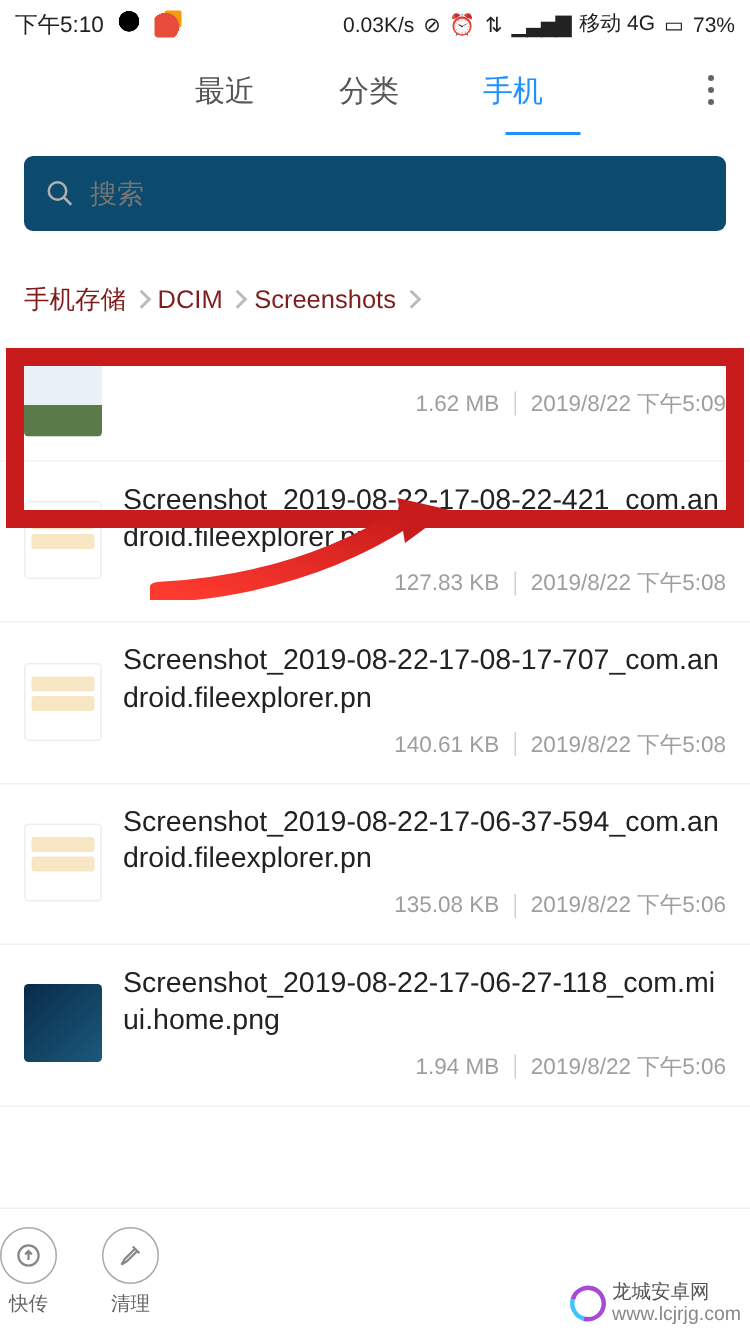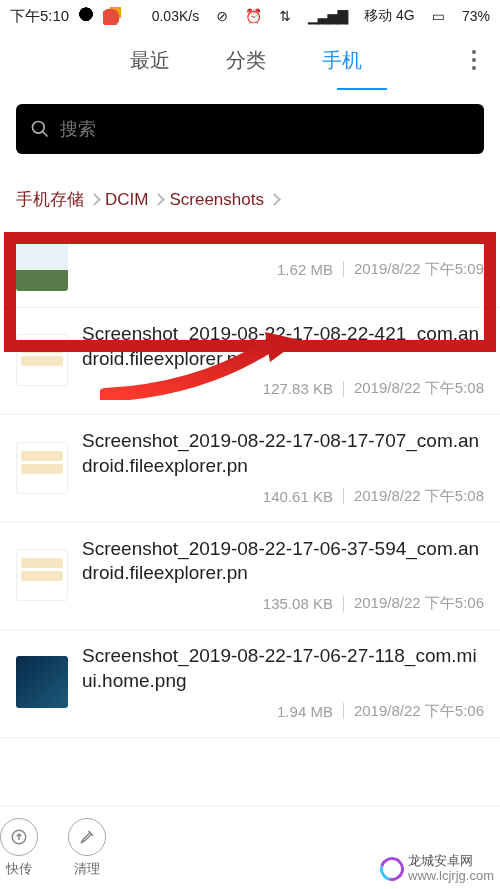--- a/index.html
+++ b/index.html
@@ -13,21 +13,21 @@
   }
   .status-bar {
     display: flex;
     align-items: center;
     height: 32px;
     padding: 0 10px;
     font-size: 15px;
     color: #222;
   }
   .status-left { display: flex; align-items: center; gap: 8px; }
-  .status-right { margin-left: auto; display: flex; align-items: center; gap: 17px; font-size: 14px; }
+  .status-right { margin-left: auto; display: flex; align-items: center; gap: 6px; font-size: 14px; }
   .status-right .sig { letter-spacing: -1px; }
   .tabs {
     display: flex;
     align-items: center;
     height: 56px;
     padding: 0 12px;
   }
   .tab {
     flex: 0 0 auto;
     text-align: center;
@@ -48,21 +48,21 @@
     width: 28px; height: 28px;
     display: flex; flex-direction: column; justify-content: center; align-items: center; gap: 4px;
   }
   .kebab span { width: 4px; height: 4px; background: #666; border-radius: 50%; }
   .search-wrap { padding: 14px 16px 6px; }
   .search {
     display: flex;
     align-items: center;
     height: 50px;
     border-radius: 6px;
-    background: #000000;
+    background: #0c4a6e;
     padding: 0 14px;
     gap: 10px;
   }
   .search svg { width: 20px; height: 20px; flex-shrink: 0; }
   .search input {
     border: none;
     background: transparent;
     font-size: 18px;
     color: #999;
     outline: none;

